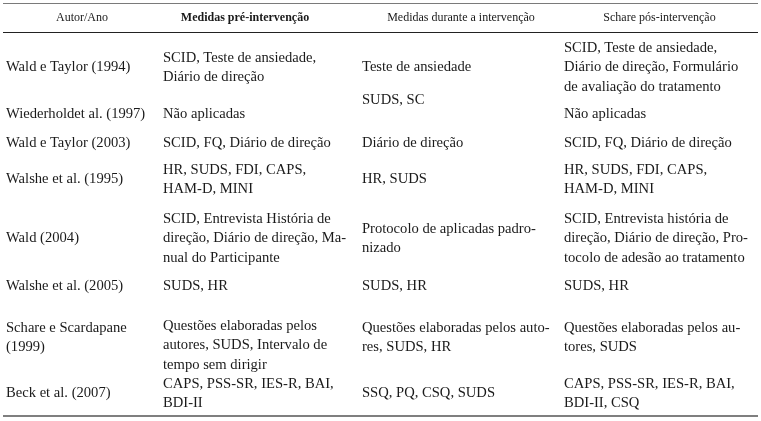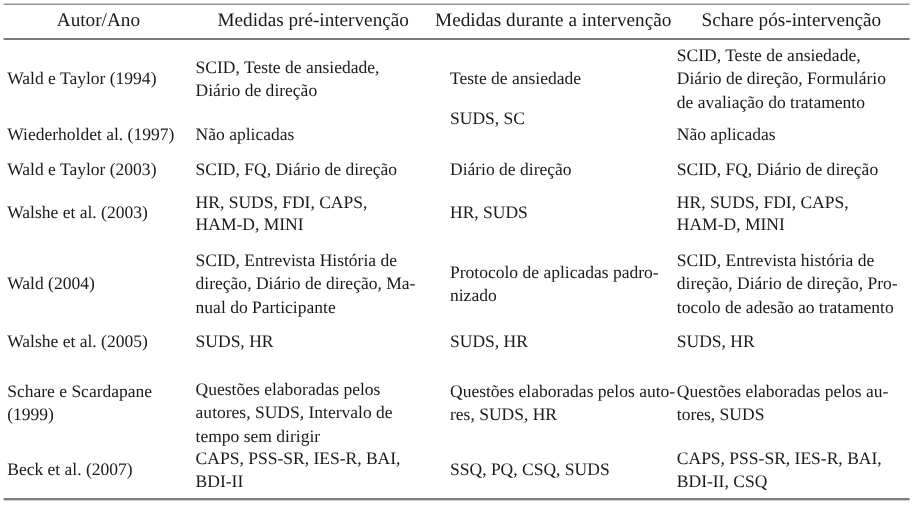--- a/index.html
+++ b/index.html
@@ -2,29 +2,29 @@
 <html><head>
 <meta charset="utf-8">
 <style>
   html, body { margin: 0; padding: 0; background: #ffffff; }
   body { width: 761px; height: 421px; overflow: hidden; position: relative;
          font-family: "Liberation Serif", "DejaVu Serif", serif; color: #1a1a1a; }
   .tbl { position: absolute; left: 3px; top: 3px; width: 755px; }
   .rule-top { position: absolute; left: 0; top: 0; width: 755px; height: 1px; background: #7a7a7a; }
   .rule-head { position: absolute; left: 0; top: 29px; width: 755px; height: 1px; background: #222; }
   .rule-bot { position: absolute; left: 0; top: 412px; width: 755px; height: 2px; background: #7f7f7f; }
-  .hdr { position: absolute; top: 0; height: 29px; line-height: 29px; font-size: 16px; text-align: center; white-space: nowrap; }
+  .hdr { position: absolute; top: 0; height: 29px; line-height: 29px; font-size: 12px; text-align: center; white-space: nowrap; }
   .cell { position: absolute; font-size: 14.6px; line-height: 19.3px; display: flex; align-items: center; }
   .cell span { display: block; white-space: pre-line; }
   .c0 { left: 3px; width: 155px; }
   .c1 { left: 160px; width: 195px; }
-  .c2 { left: 359px; width: 200px; margin-left: 13px; }
+  .c2 { left: 359px; width: 200px; }
   .c3 { left: 561px; width: 194px; }
   .h0 { left: 0; width: 158px; }
-  .h1 { left: 158px; width: 200px; }
+  .h1 { left: 142px; width: 200px; font-weight: bold; }
   .h2 { left: 356px; width: 204px; font-family: Liberation Serif, serif; }
   .h3 { left: 558px; width: 197px; }
 </style>
 </head>
 <body>
 
 <div class="tbl">
   <div class="rule-top"></div>
   <div class="hdr h0">Autor/Ano</div>
   <div class="hdr h1">Medidas pré-intervenção</div>
@@ -75,21 +75,21 @@
     <div class="cell c2" style="top:130px;height:20px">
         <span>Diário de direção</span>
       </div>
     <div class="cell c3" style="top:130px;height:20px">
         <span>SCID, FQ, Diário de direção</span>
       </div>
   </div>
 
   <div>
     <div class="cell c0" style="top:156px;height:40px">
-        <span>Walshe et al. (2003)</span>
+        <span>Walshe et al. (1995)</span>
       </div>
     <div class="cell c1" style="top:156px;height:40px">
         <span>HR, SUDS, FDI, CAPS,
 HAM-D, MINI</span>
       </div>
     <div class="cell c2" style="top:156px;height:40px">
         <span>HR, SUDS</span>
       </div>
     <div class="cell c3" style="top:156px;height:40px">
         <span>HR, SUDS, FDI, CAPS,

